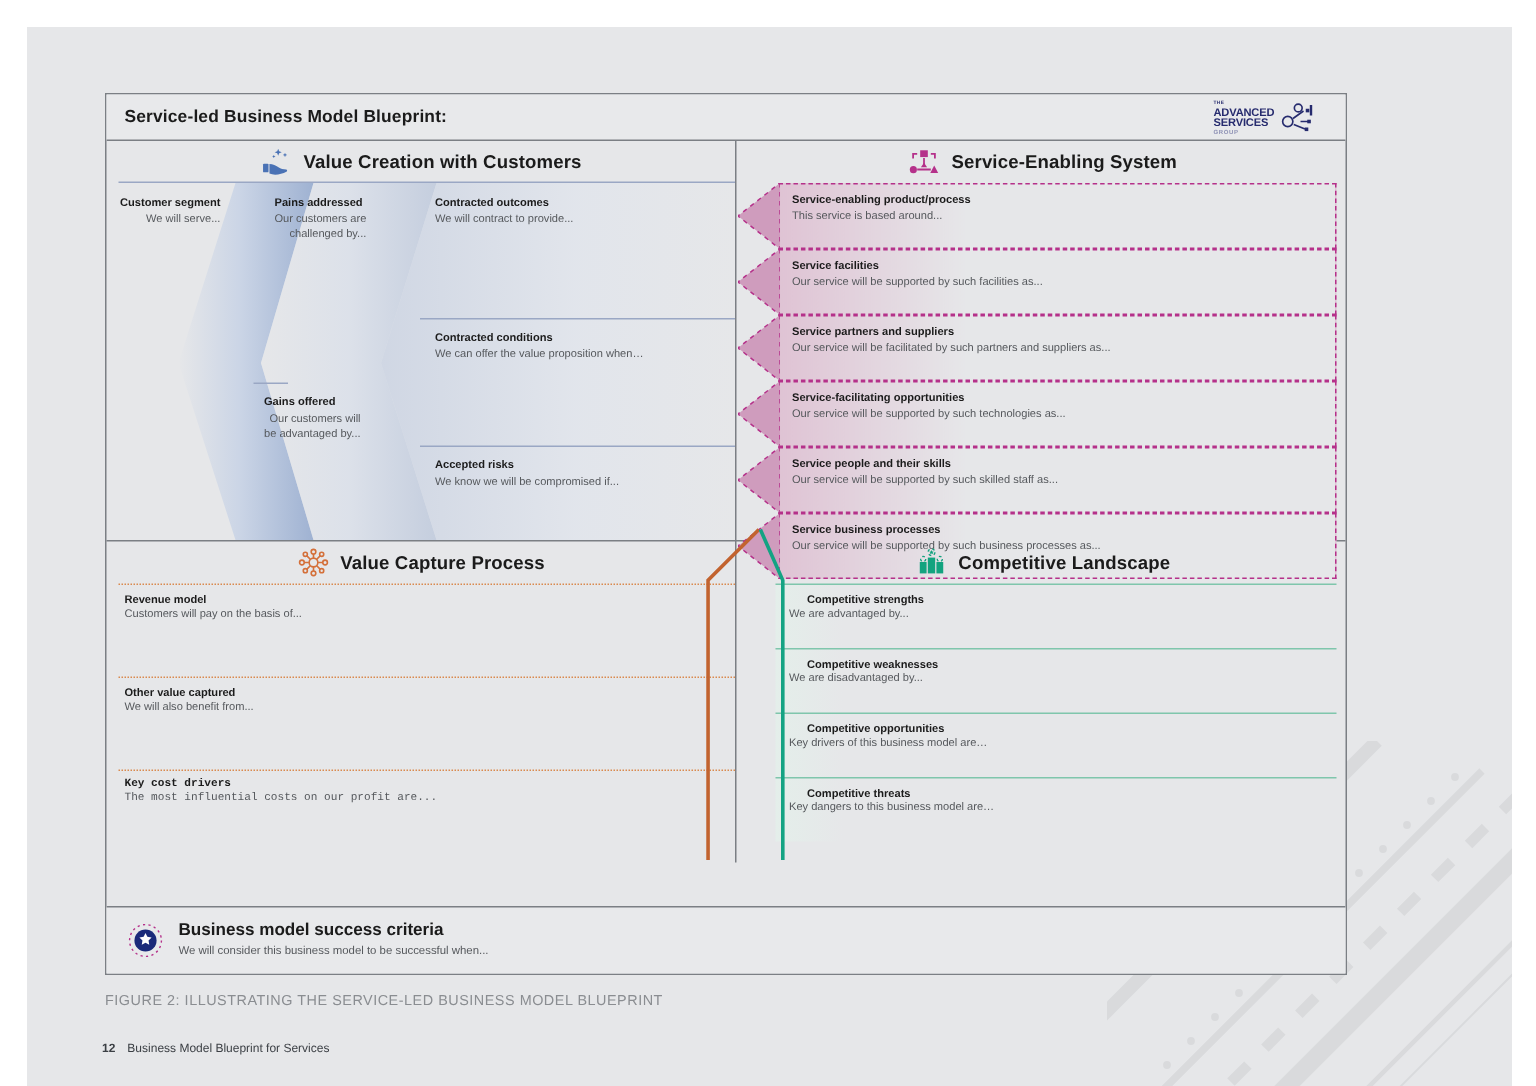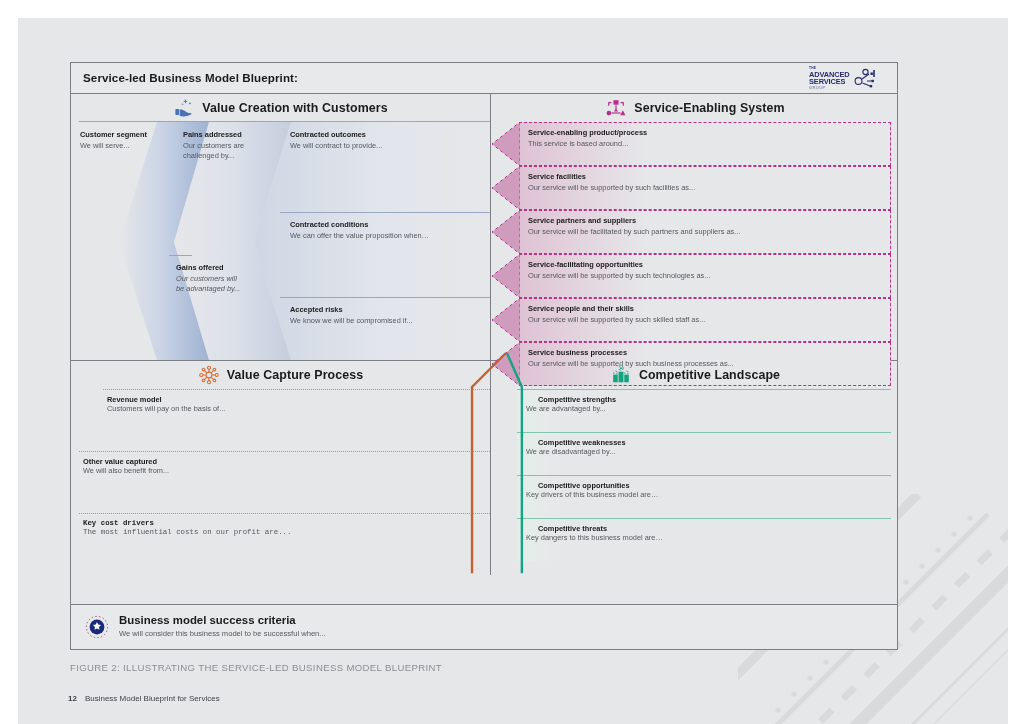--- a/index.html
+++ b/index.html
@@ -71,21 +71,21 @@
   .qhead .qicon { width: 22px; height: 20px; display: block; }
 
   
   .divline { position: absolute; background: #7b7f84; }
 
   
   #q1 { left: 0; top: 31px; width: 419px; height: 266px; }
   #q1 .qsep { position:absolute; left:8px; right:0; top:27px; height:1px; background:#9aa7c4; }
   .vc-cell { position: absolute; }
   .vc-cell .h  { font-size: 7.4px; font-weight: bold; color: #1b1b1b; white-space: nowrap; }
-  .vc-cell .b  { font-size: 7.4px; color: #55585c; margin-top: 1.5px; line-height: 10.5px; }
+  .vc-cell .b  { font-size: 7.4px; color: #55585c; margin-top: 1.5px; line-height: 10.5px; text-align: right; }
   .vc-rule { position: absolute; height: 1px; background: #9aa7c4; }
 
   
   #q2 { left: 420px; top: 31px; width: 408px; height: 266px; }
   .ses-row { position: absolute; left: 28px; right: 8px; }
   .ses-box {
     position: absolute; inset: 0;
     border: 1px dashed #b5318a;
     background: linear-gradient(90deg,#dfc3d4 0%, #e6e7e9 34%, #e6e7e9 100%);
   }
@@ -257,21 +257,21 @@
       <div class="vc-cell" style="left:219px;top:36px;">
         <div class="h">Contracted outcomes</div>
         <div class="b" style="white-space:pre-line;">We will contract to provide...</div>
       </div>
       <div class="vc-cell" style="left:219px;top:126px;">
         <div class="h">Contracted conditions</div>
         <div class="b" style="white-space:pre-line;">We can offer the value proposition when…</div>
       </div>
       <div class="vc-cell" style="left:105px;top:169px;">
         <div class="h">Gains offered</div>
-        <div class="b" style="white-space:pre-line;font-style:italic;">Our customers will
+        <div class="b" style="white-space:pre-line;">Our customers will
 be advantaged by...</div>
       </div>
       <div class="vc-cell" style="left:219px;top:211px;">
         <div class="h">Accepted risks</div>
         <div class="b" style="white-space:pre-line;">We know we will be compromised if...</div>
       </div>
     </div>
 
     <div class="quad" id="q2">
       <div class="qhead">
@@ -372,21 +372,21 @@
             <circle cx="20.5" cy="11" r="1.7"></circle>
             <circle cx="6" cy="5" r="1.5"></circle>
             <circle cx="18" cy="5" r="1.5"></circle>
             <circle cx="6" cy="17" r="1.5"></circle>
             <circle cx="18" cy="17" r="1.5"></circle>
           </g>
         </svg>
         <span class="qlabel">Value Capture Process</span>
       </div>
 
-      <div class="vcp-row" style="top:28px;height:62px;margin-left:24px;">
+      <div class="vcp-row" style="top:28px;height:62px;">
         <div class="dtop"></div>
         <div class="h">Revenue model</div>
         <div class="b">Customers will pay on the basis of...</div>
       </div>
       <div class="vcp-row" style="top:90px;height:62px;">
         <div class="dtop"></div>
         <div class="h">Other value captured</div>
         <div class="b">We will also benefit from...</div>
       </div>
       <div class="vcp-row" style="top:152px;height:62px;font-family:Liberation Mono, monospace;">

